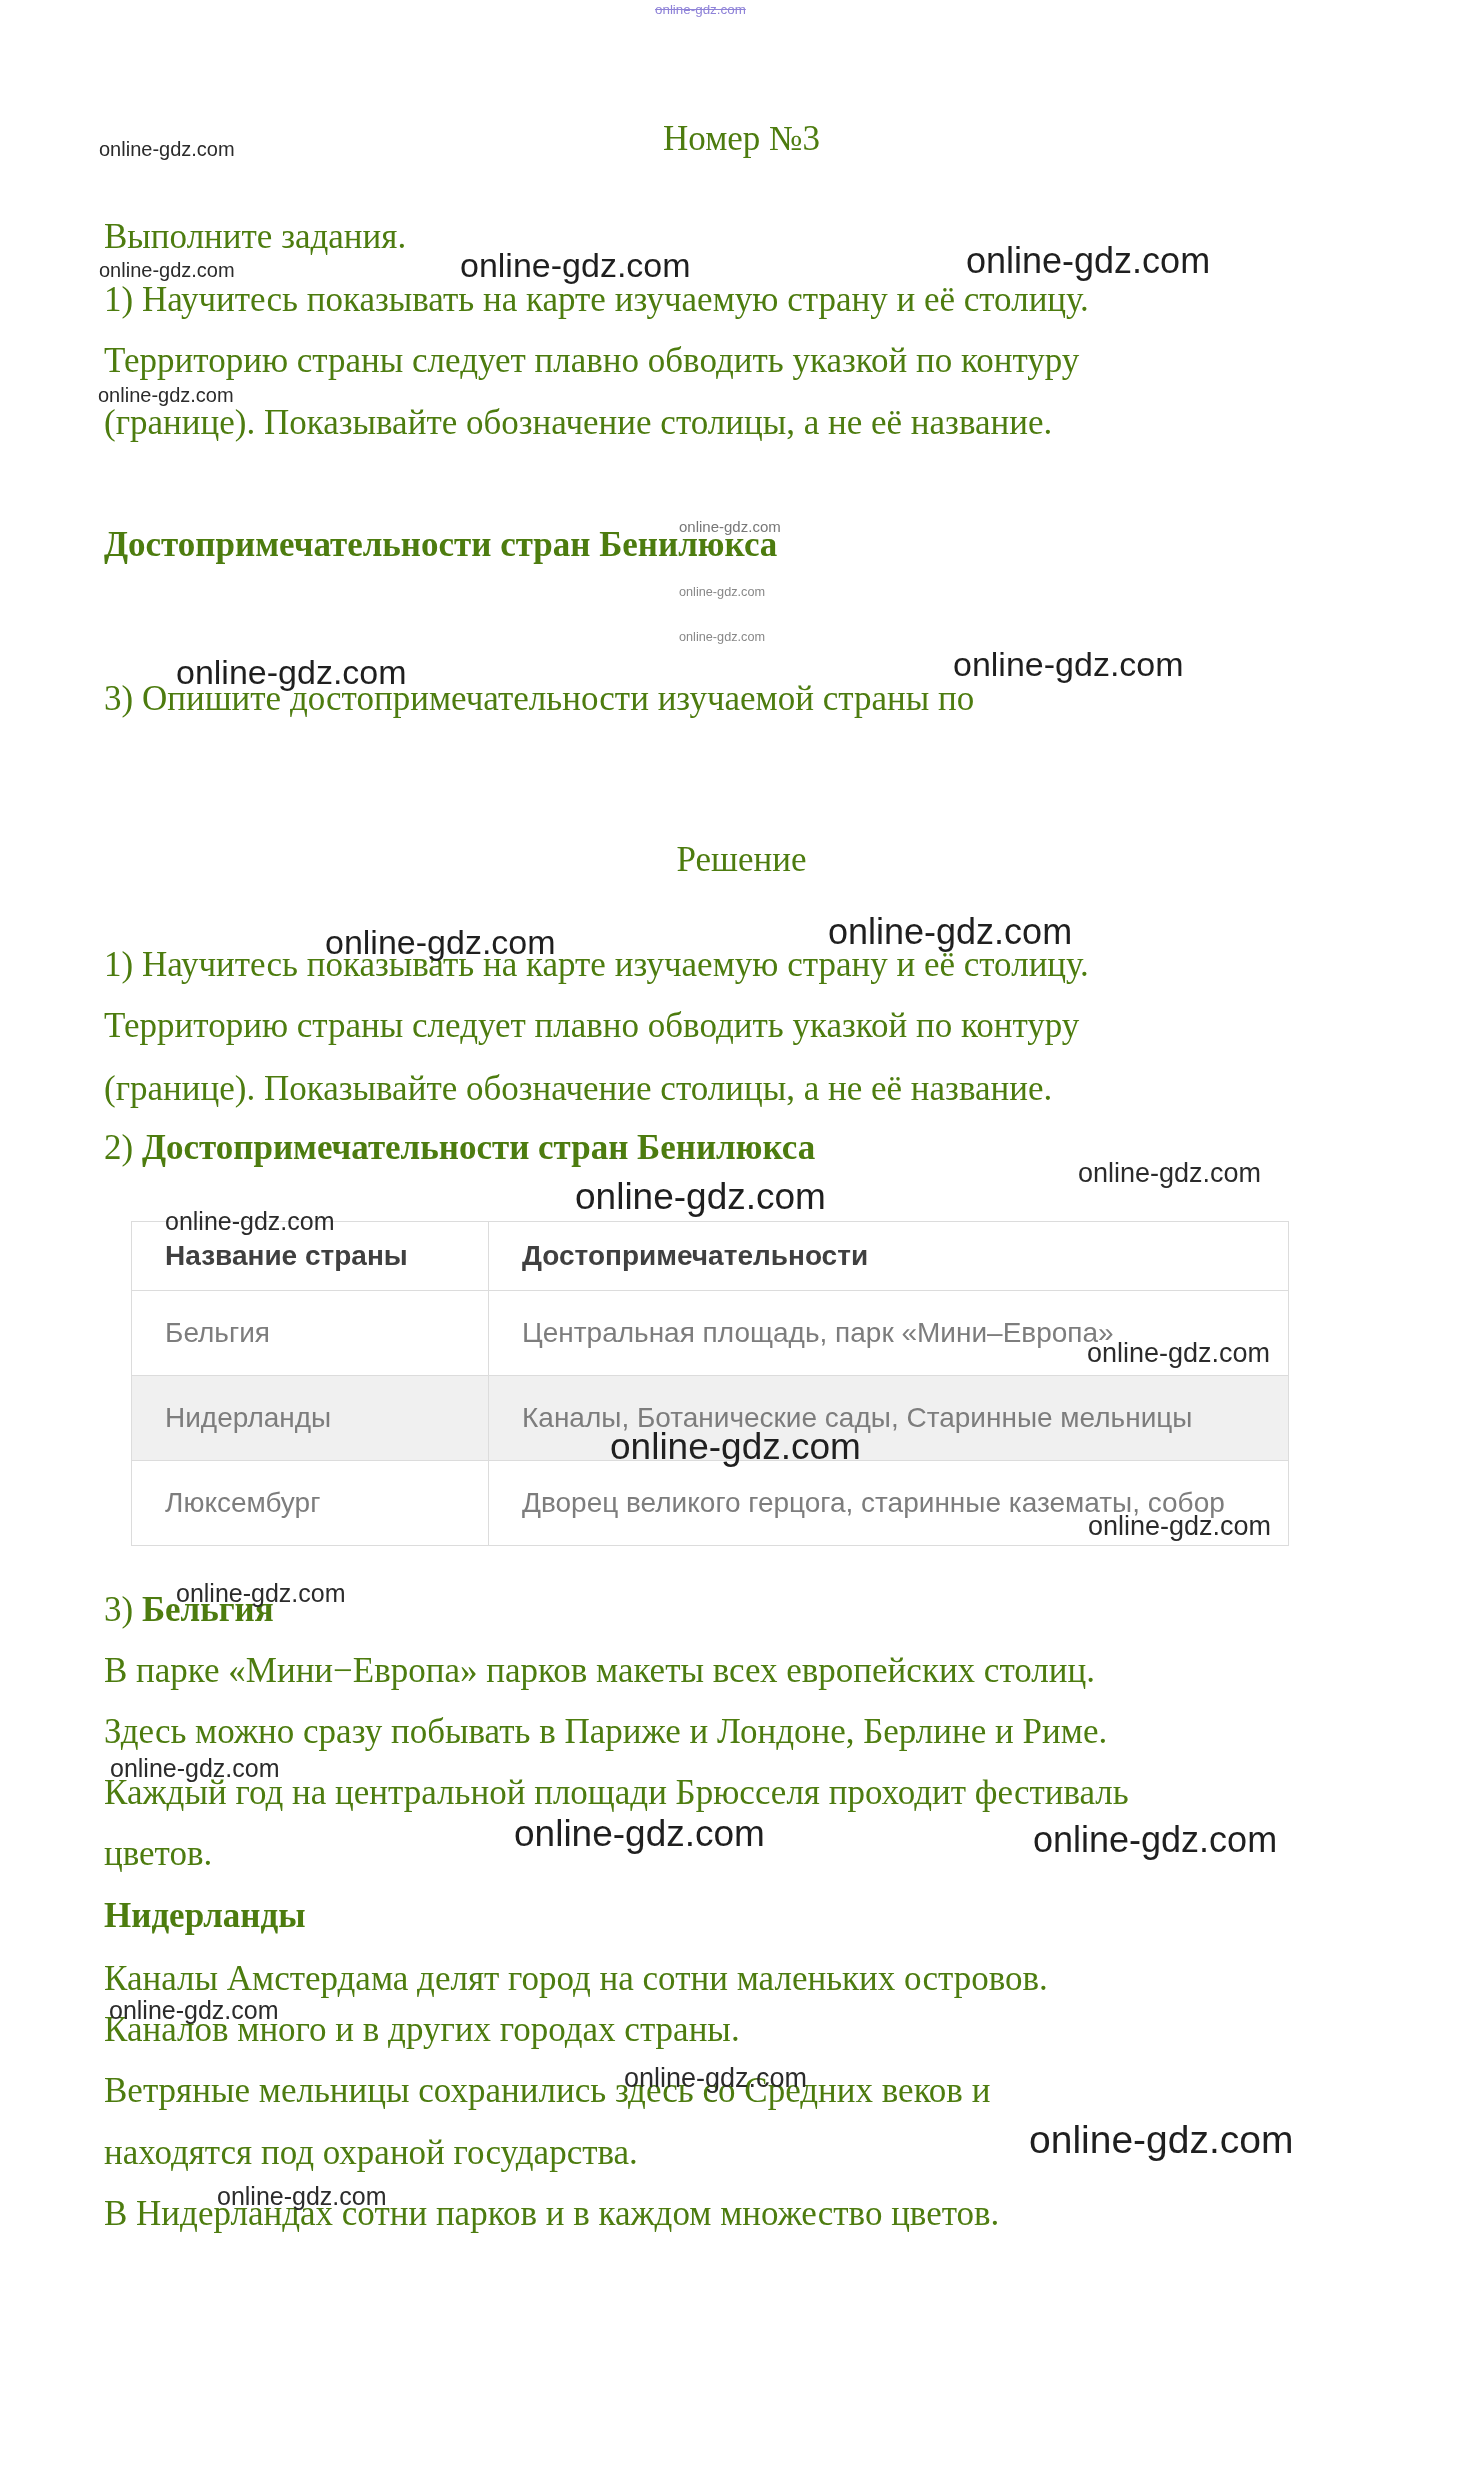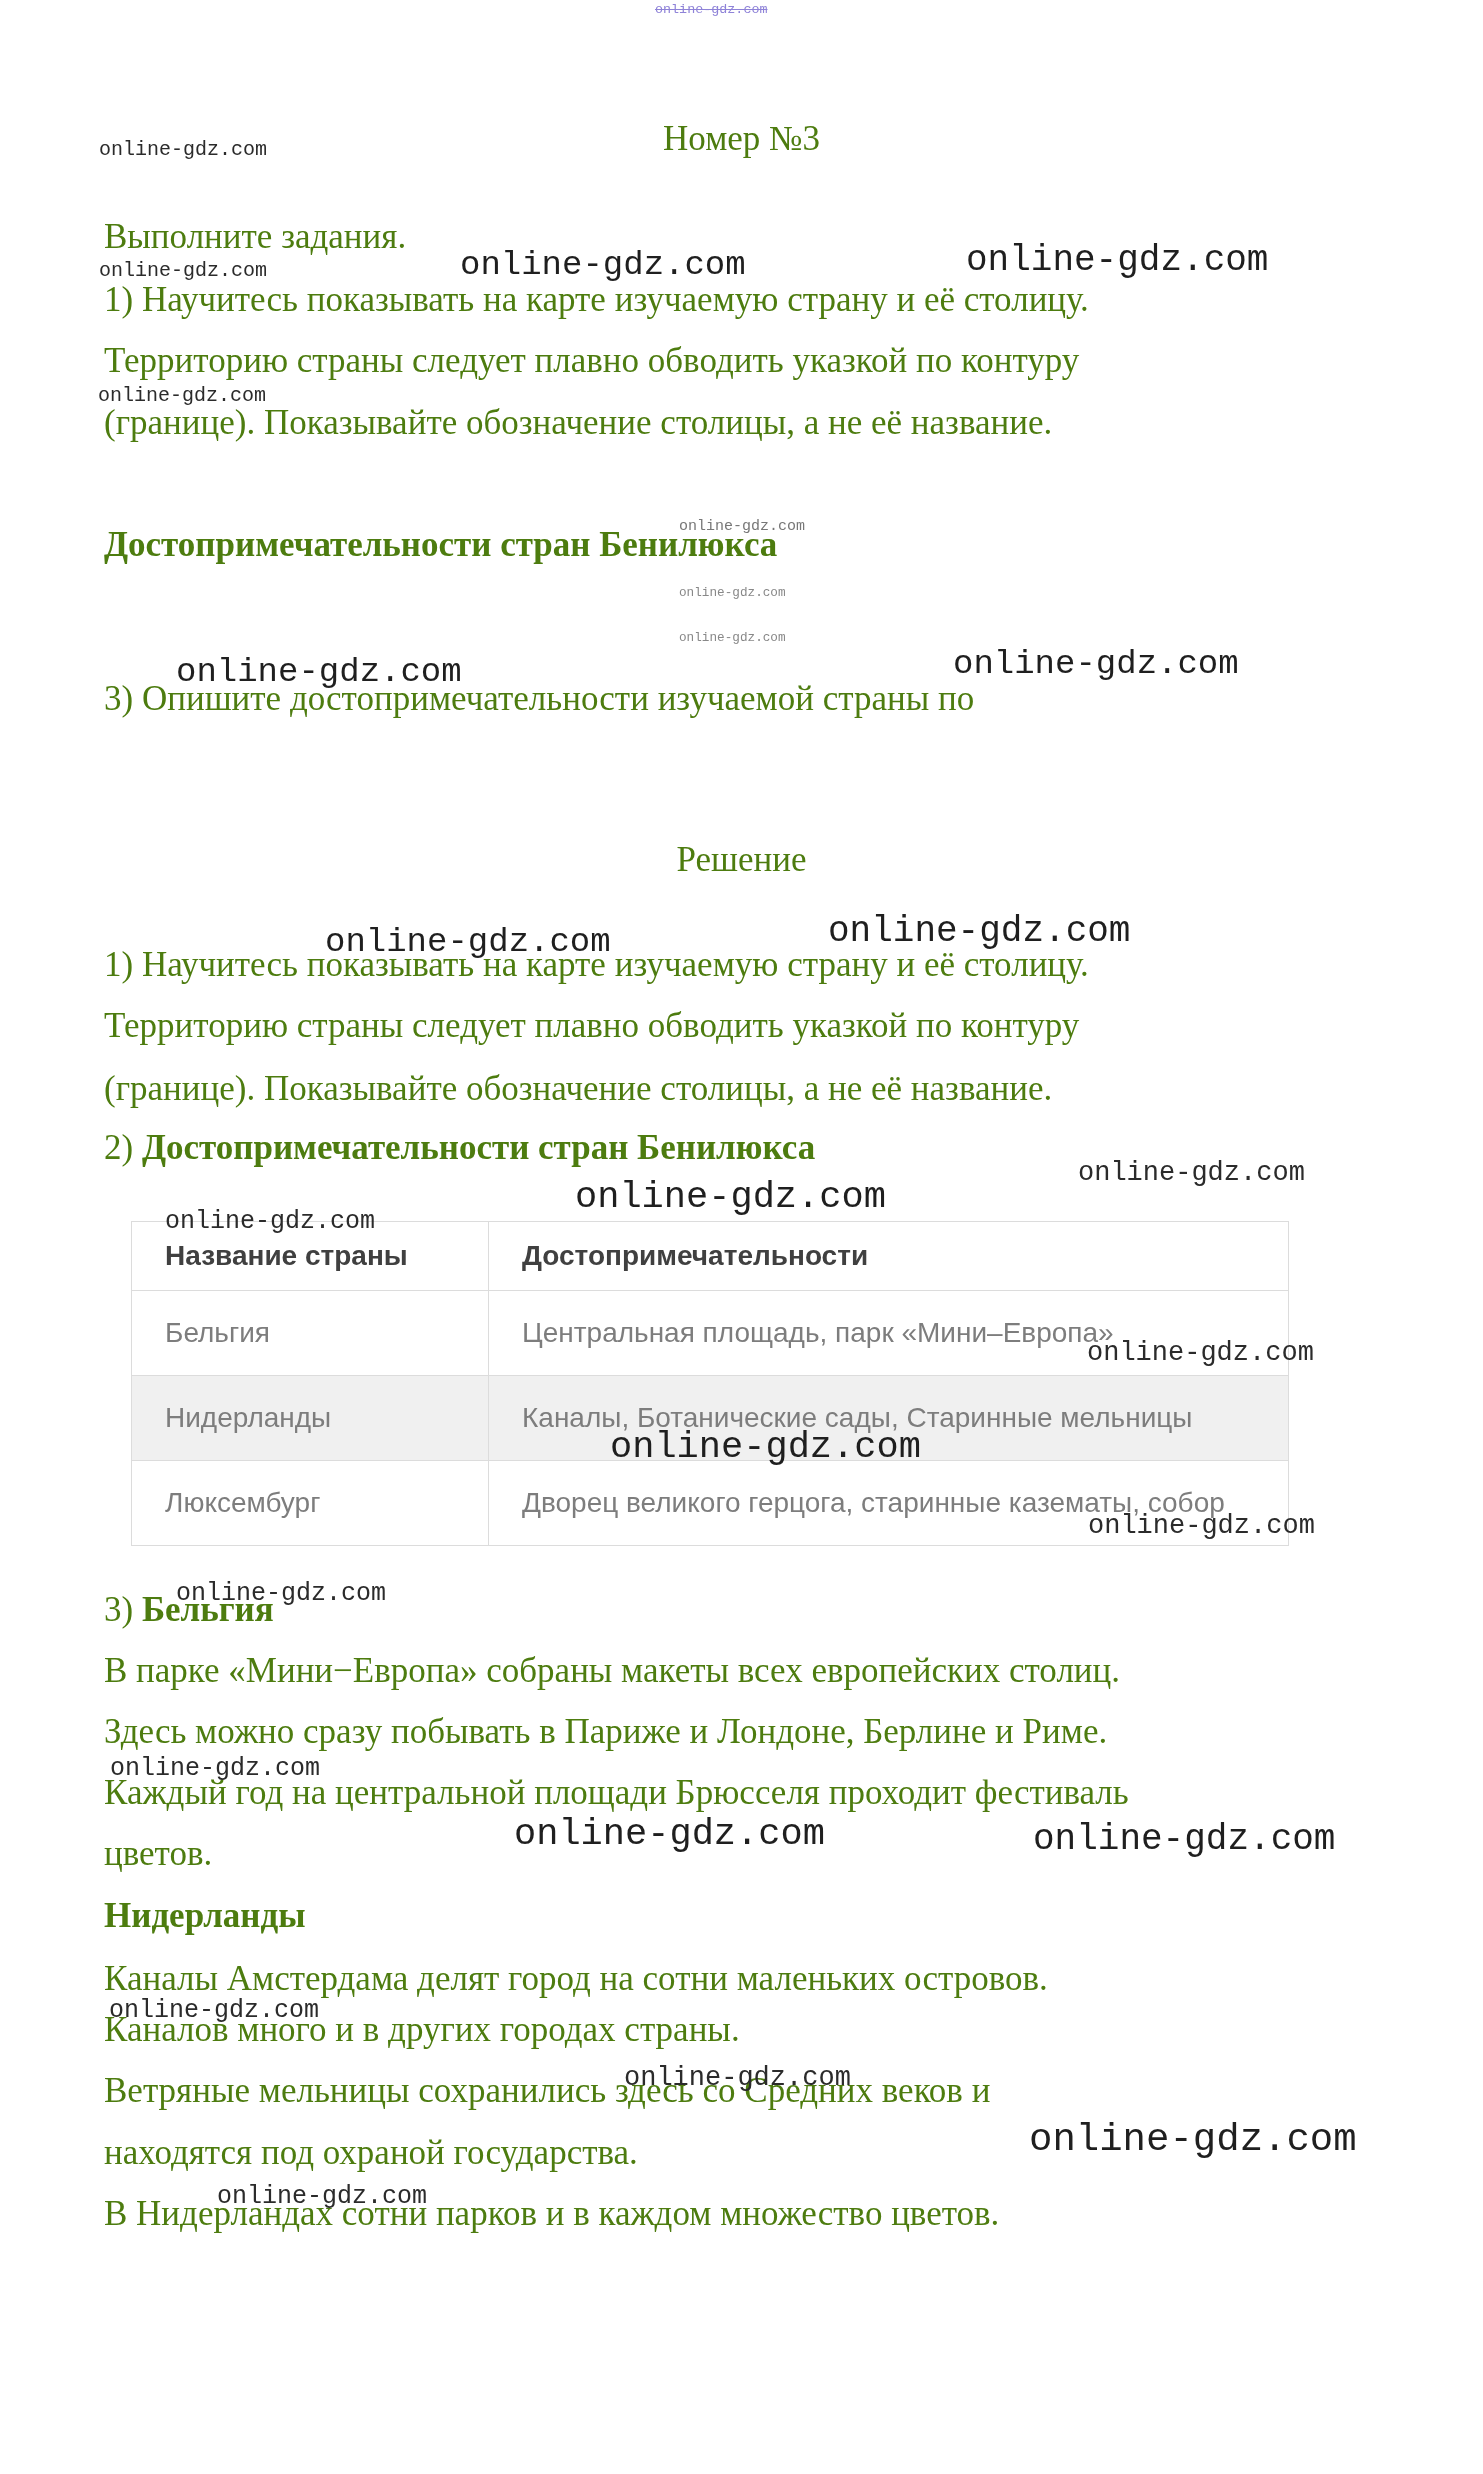--- a/index.html
+++ b/index.html
@@ -20,21 +20,21 @@
     color: #4d7c0f;
   }
   .center {
     left: 0;
     width: 100%;
     text-align: center;
   }
   .bold { font-weight: bold; }
   .wm {
     position: absolute;
-    font-family: Liberation Mono, monospace;
+    font-family: Liberation Sans, sans-serif;
     white-space: nowrap;
     letter-spacing: 0px;
   }
   .sights-table {
     position: absolute;
     left: 131px;
     top: 1221px;
     width: 1158px;
     border-collapse: collapse;
     font-family: "Liberation Sans", sans-serif;
@@ -99,21 +99,21 @@
       <tr>
         <td>Люксембург</td>
         <td>Дворец великого герцога, старинные казематы, собор</td>
       </tr>
     </tbody>
   </table>
 
   <div class="line" style="top:1590px">
     <span>3) </span><span class="bold">Бельгия</span>
   </div>
-  <div class="line" style="top:1651px">В парке «Мини−Европа» собраны макеты всех европейских столиц.</div>
+  <div class="line" style="top:1651px">В парке «Мини−Европа» парков макеты всех европейских столиц.</div>
   <div class="line" style="top:1712px">Здесь можно сразу побывать в Париже и Лондоне, Берлине и Риме.</div>
   <div class="line" style="top:1773px">Каждый год на центральной площади Брюсселя проходит фестиваль</div>
   <div class="line" style="top:1834px">цветов.</div>
 
   <div class="line bold" style="top:1896px">Нидерланды</div>
   <div class="line" style="top:1959px">Каналы Амстердама делят город на сотни маленьких островов.</div>
   <div class="line" style="top:2010px">Каналов много и в других городах страны.</div>
   <div class="line" style="top:2071px">Ветряные мельницы сохранились здесь со Средних веков и</div>
   <div class="line" style="top:2133px">находятся под охраной государства.</div>
   <div class="line" style="top:2194px">В Нидерландах сотни парков и в каждом множество цветов.</div>

